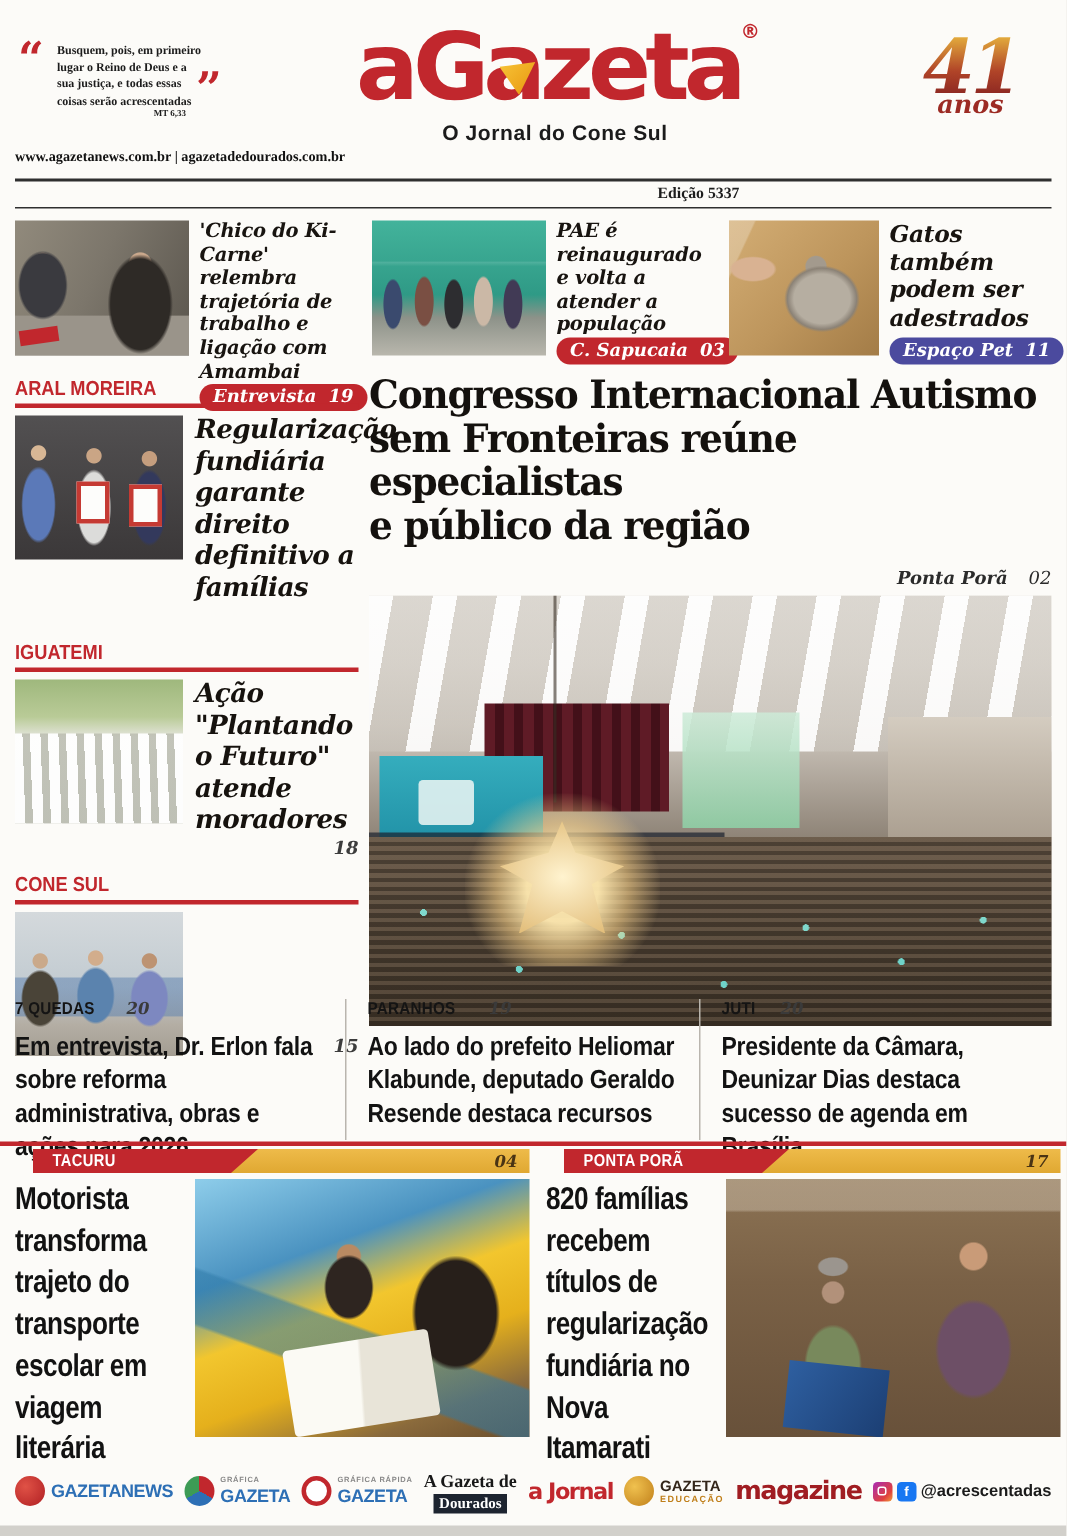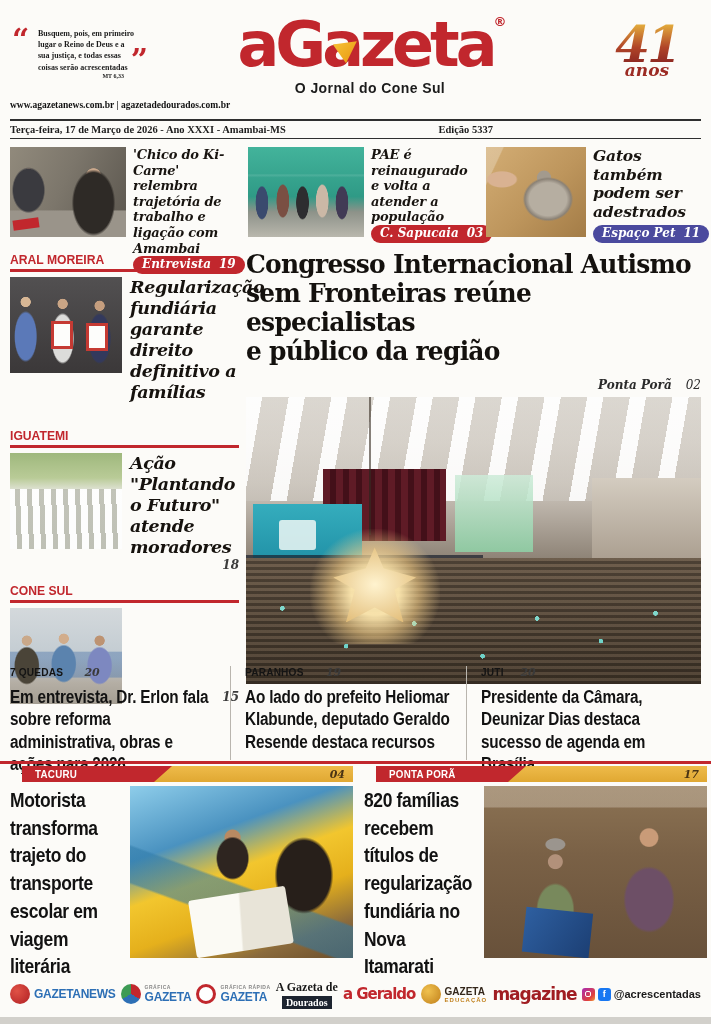--- a/index.html
+++ b/index.html
@@ -201,21 +201,20 @@
       <div class="tagline">O Jornal do Cone Sul</div>
     </div>
     <div class="anniv">
       <div class="anniv-num">41</div>
       <div class="anniv-label">anos</div>
     </div>
   </div>
 
   <div class="rule-heavy"></div>
   <div class="dateline">
-    <span>Terça-feira, 17 de Março de 2026 - Ano XXXI - Amambai-MS</span>
     <span class="edition">Edição 5337</span>
   </div>
 
   <div class="teasers">
     <div class="teaser">
       <div class="photo t-photo photo-chico">
           <span class="watermark"></span>
         </div>
       <div class="t-col">
         <div class="t-head">'Chico do Ki-Carne' relembra trajetória de trabalho e ligação com Amambai</div>
@@ -393,21 +392,21 @@
         <span class="fmain-blue">GAZETA</span>
       </span>
     </div>
     <div class="flogo">
       <span class="fstack" style="align-items:center; gap:1px;">
         <span class="fmain-serif">A Gazeta de</span>
         <span class="fbox">Dourados</span>
       </span>
     </div>
     <div class="flogo">
-      <span class="fmain-red">a Geraldo</span>
+      <span class="fmain-red">a Jornal</span>
     </div>
     <div class="flogo">
       <span class="ficon gold"></span>
       <span class="fstack">
         <span class="fmain-dark">GAZETA</span>
         <span class="fsub-gold">EDUCAÇÃO</span>
       </span>
     </div>
     <div class="flogo">
       <span class="fmag">magazine</span>

